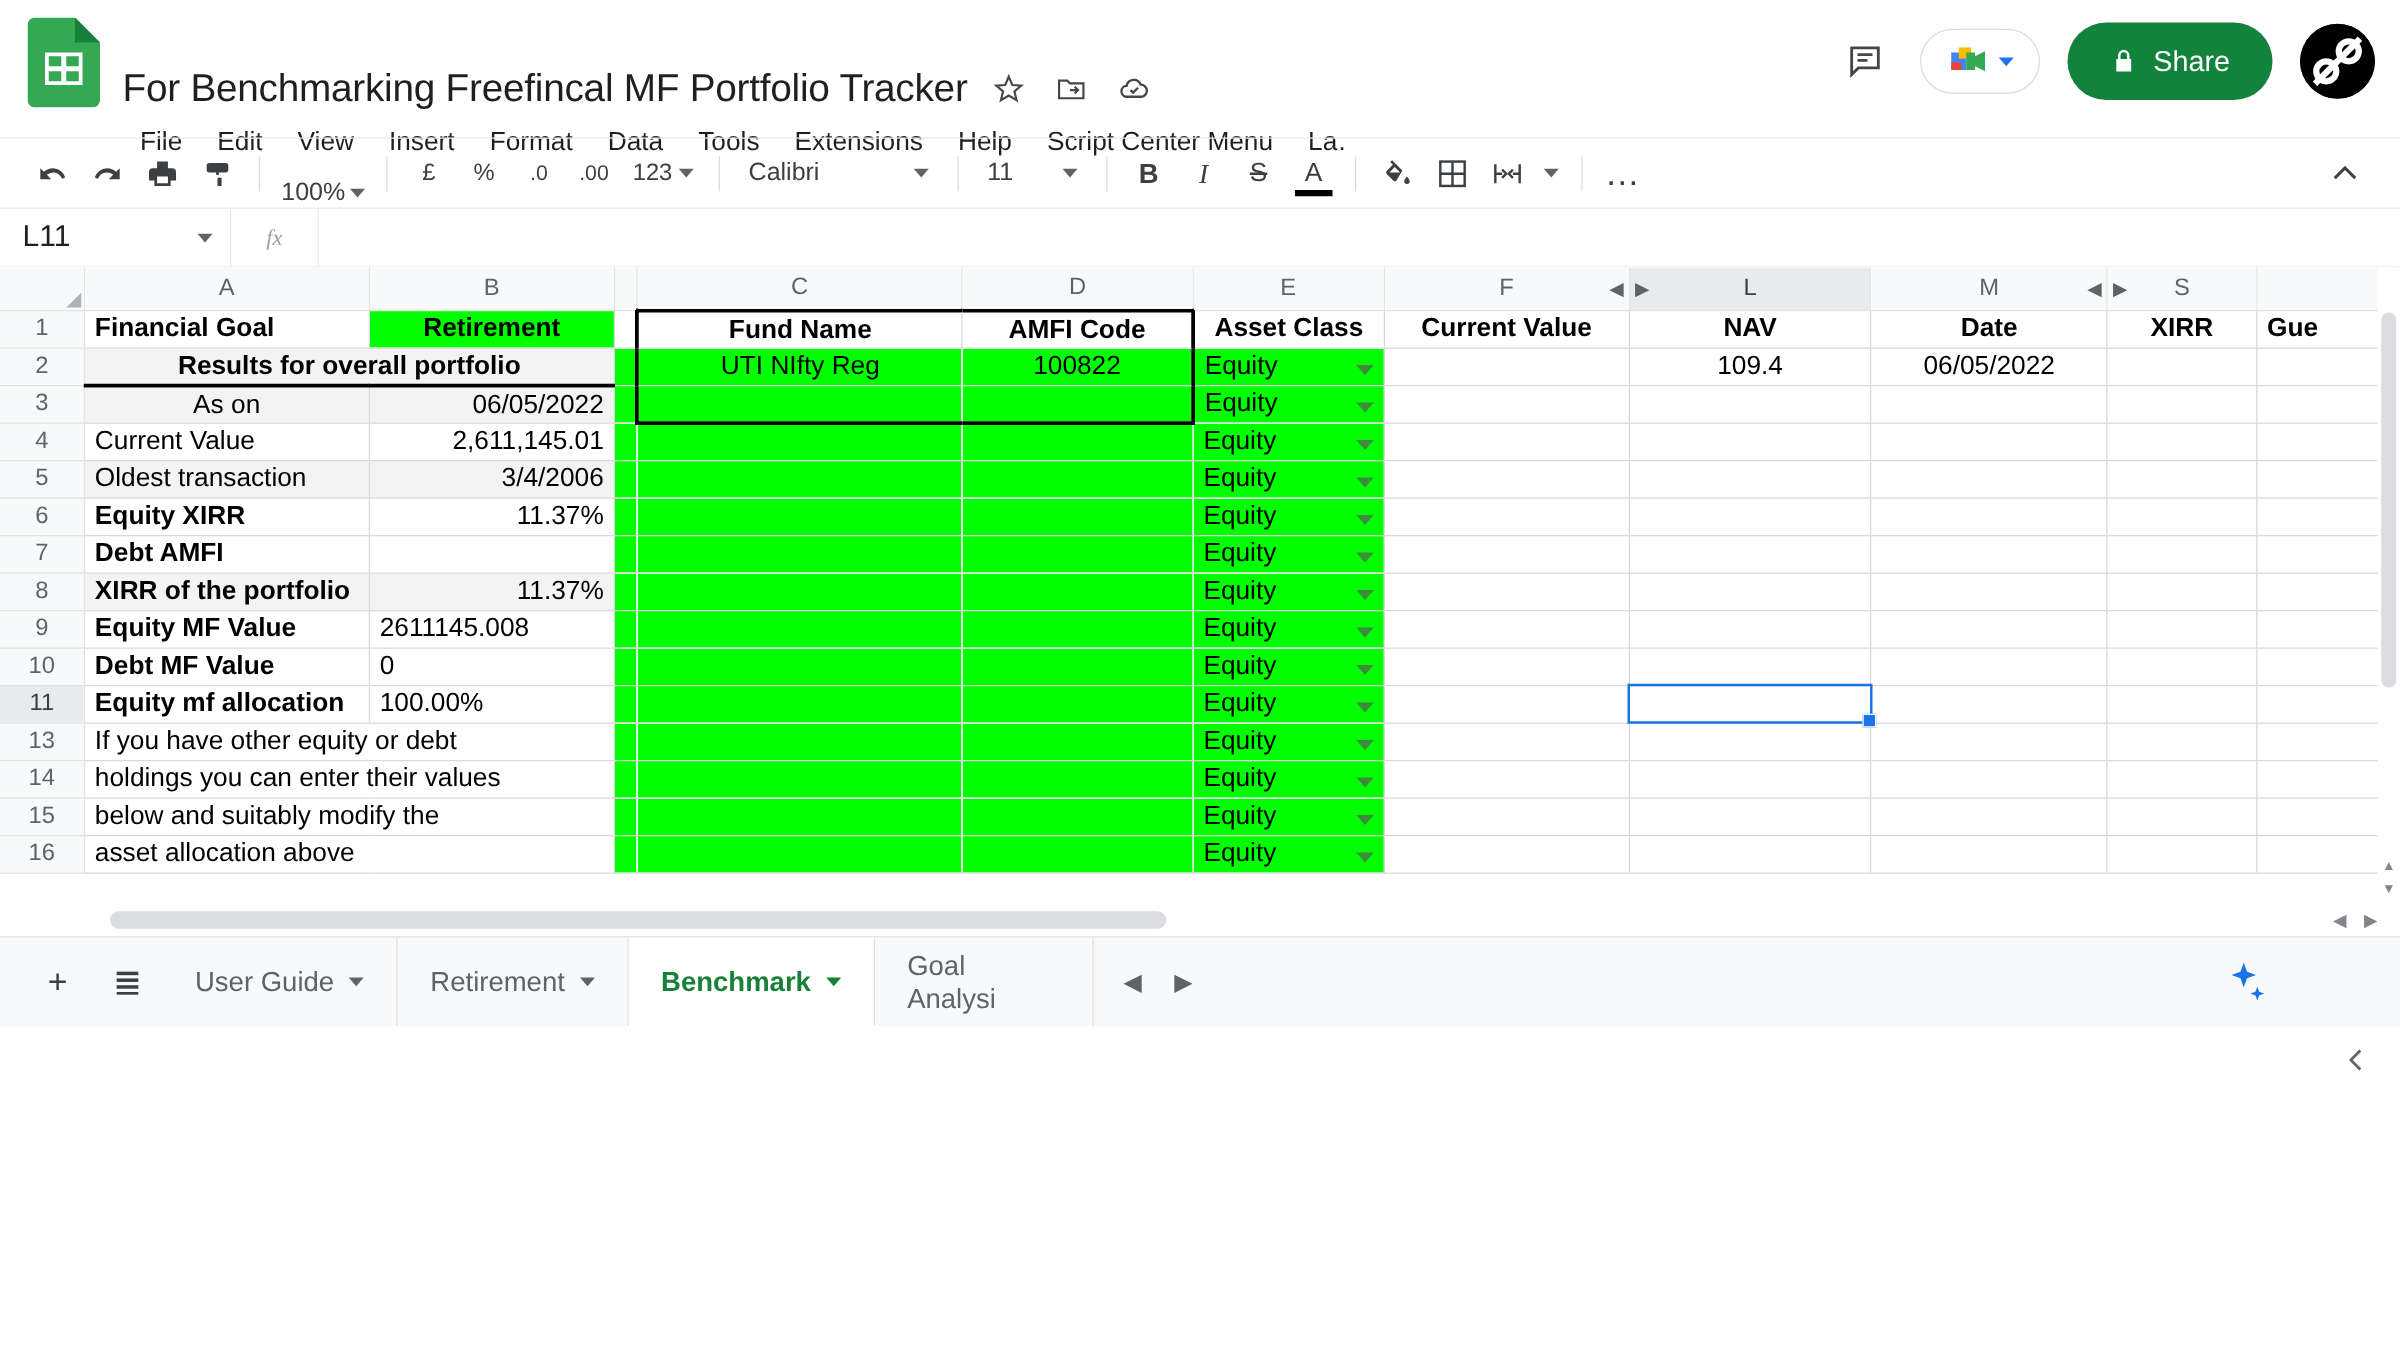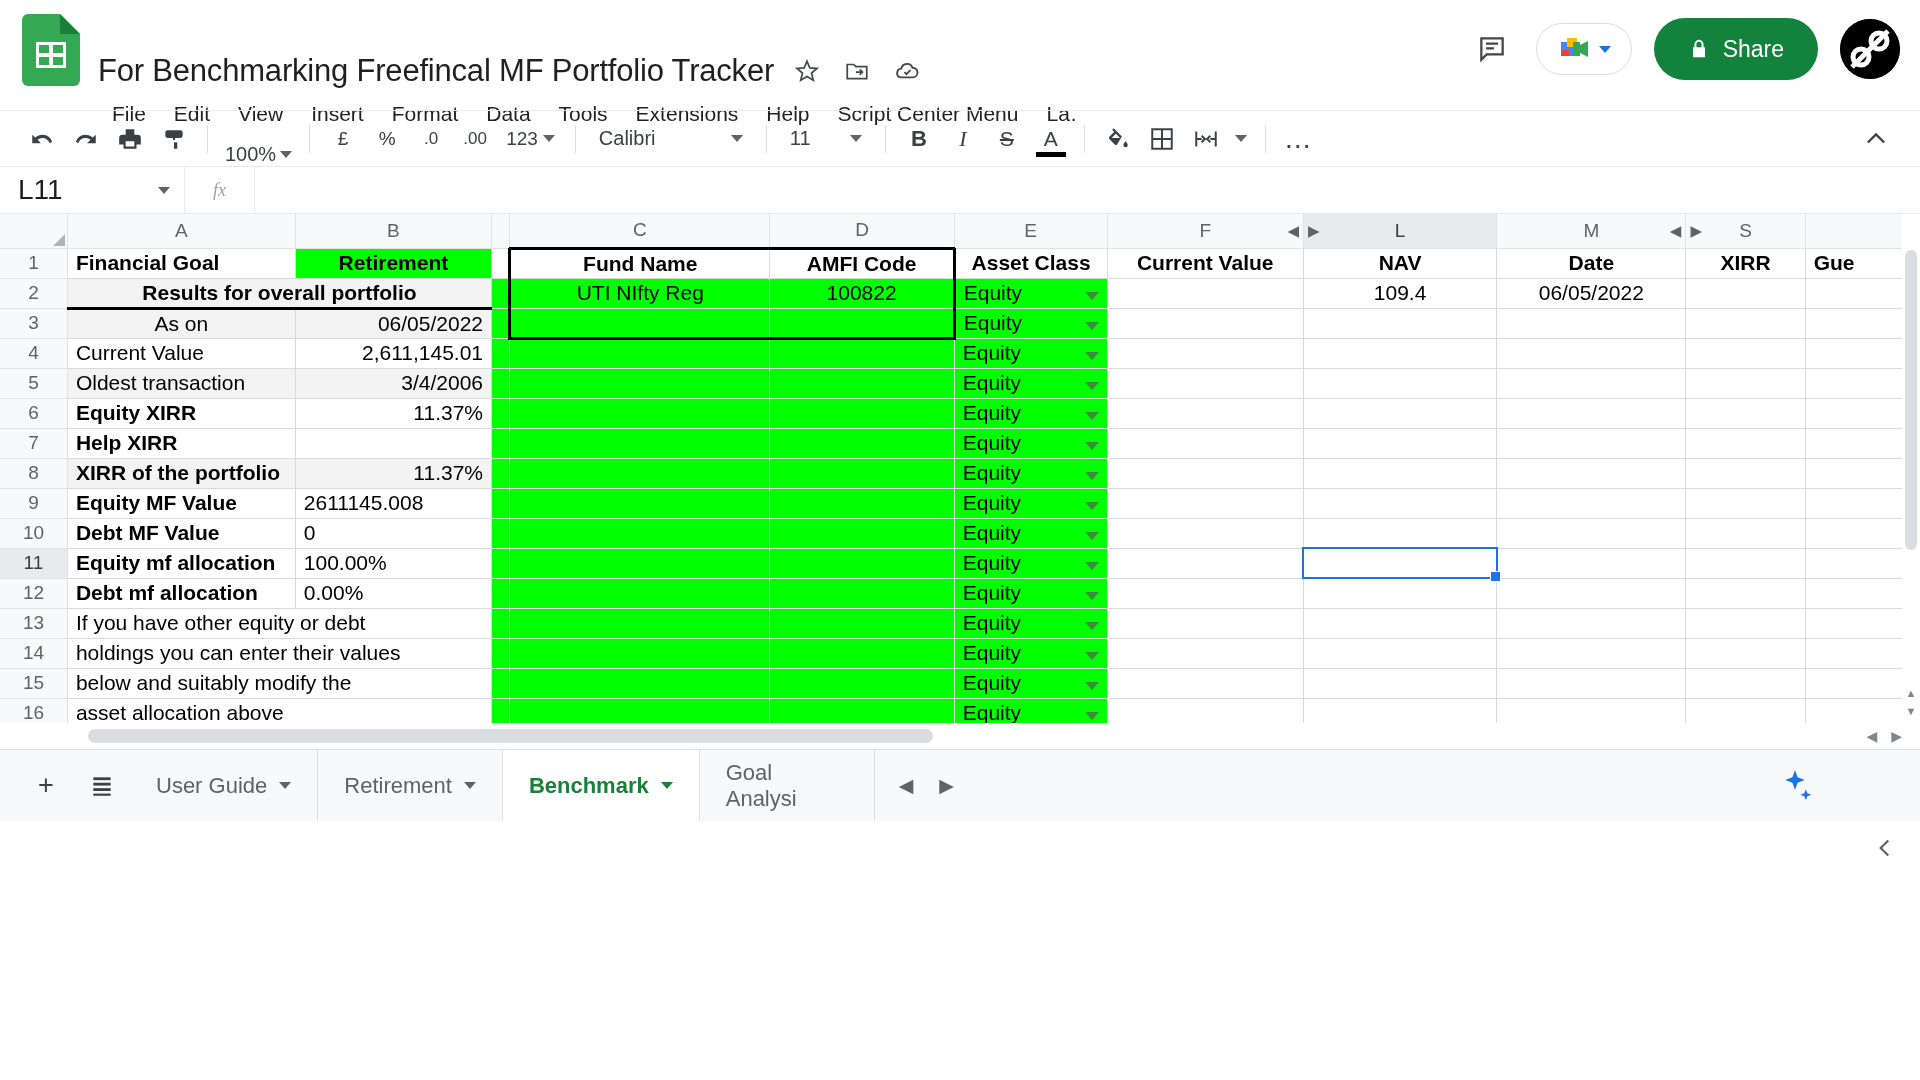--- a/index.html
+++ b/index.html
@@ -41,21 +41,21 @@
   .bold  { font-weight:700; font-size:22px; }
   .ital  { font-style:italic; font-family:"Liberation Serif", serif; font-size:22px; }
   .strike{ text-decoration:line-through; font-size:21px; }
   .acolor{ position:relative; font-size:21px; }
   .acolor:after { content:""; position:absolute; left:7px; right:7px; bottom:4px; height:5px; background:#000; }
   .collapse { position:absolute; right:22px; color:#3c4043; }
 
   
   .fbar { height:48px; border-top:1px solid #e8eaed; border-bottom:1px solid #e8eaed; display:flex; align-items:center; }
   .namebox { width:185px; height:100%; display:flex; align-items:center; justify-content:space-between; padding:0 14px 0 18px; border-right:1px solid #e8eaed; }
-  .namebox span { font-size:28px; color:#1f1f1f; }
+  .namebox span { font-size:24px; color:#1f1f1f; }
   .fx { width:70px; display:flex; align-items:center; justify-content:center; font-family:"Liberation Serif", serif; font-style:italic; font-size:18px; color:#9aa0a6; border-right:1px solid #e8eaed; height:100%;}
   .finput { flex:1; padding-left:16px; font-size:21px; color:#1f1f1f; }
 
   
   .gridwrap { position:relative; height:509px; overflow:hidden; background:#fff; }
   table.sheet { border-collapse:collapse; table-layout:fixed; }
   .hdr td { height:34px; background:#f8f9fa; border:1px solid #e1e3e1; border-top:none; font-size:19px; color:#5f6368; text-align:center; font-weight:400; position:relative; }
   .hdr td.sel { background:#e8eaed; color:#3c4043; }
   .hdr td.corner { background:#f8f9fa; border-left:none; }
   .corner-tri { position:absolute; right:2px; bottom:2px; width:0; height:0; border-left:12px solid transparent; border-bottom:12px solid #b0b3b5; }
@@ -435,21 +435,21 @@
       </td>
       <td class="cell"></td>
       <td class="cell"></td>
       <td class="cell"></td>
       <td class="cell"></td>
       <td class="cell"></td>
     </tr>
 
     <tr>
       <td class="rowhdr">7</td>
-      <td class="cell c-left b">Help XIRR</td>
+      <td class="cell c-left b">Debt AMFI</td>
       <td class="cell c-right"></td>
       <td class="cell green-bg"></td>
       <td class="cell green-bg"></td>
       <td class="cell green-bg"></td>
       <td class="cell c-left green-bg">
         <span>Equity</span>
         <span class="dd-arrow"></span>
       </td>
       <td class="cell"></td>
       <td class="cell"></td>
@@ -523,37 +523,20 @@
         <span>Equity</span>
         <span class="dd-arrow"></span>
       </td>
       <td class="cell"></td>
       <td class="cell" id="cell-l11"></td>
       <td class="cell"></td>
       <td class="cell"></td>
       <td class="cell"></td>
     </tr>
 
-    <tr>
-      <td class="rowhdr">12</td>
-      <td class="cell c-left b">Debt mf allocation</td>
-      <td class="cell c-left">0.00%</td>
-      <td class="cell green-bg"></td>
-      <td class="cell green-bg"></td>
-      <td class="cell green-bg"></td>
-      <td class="cell c-left green-bg">
-        <span>Equity</span>
-        <span class="dd-arrow"></span>
-      </td>
-      <td class="cell"></td>
-      <td class="cell"></td>
-      <td class="cell"></td>
-      <td class="cell"></td>
-      <td class="cell"></td>
-    </tr>
 
     <tr>
       <td class="rowhdr">13</td>
       <td class="cell c-left" colspan="2">If you have other equity or debt</td>
       <td class="cell green-bg"></td>
       <td class="cell green-bg"></td>
       <td class="cell green-bg"></td>
       <td class="cell c-left green-bg">
         <span>Equity</span>
         <span class="dd-arrow"></span>

